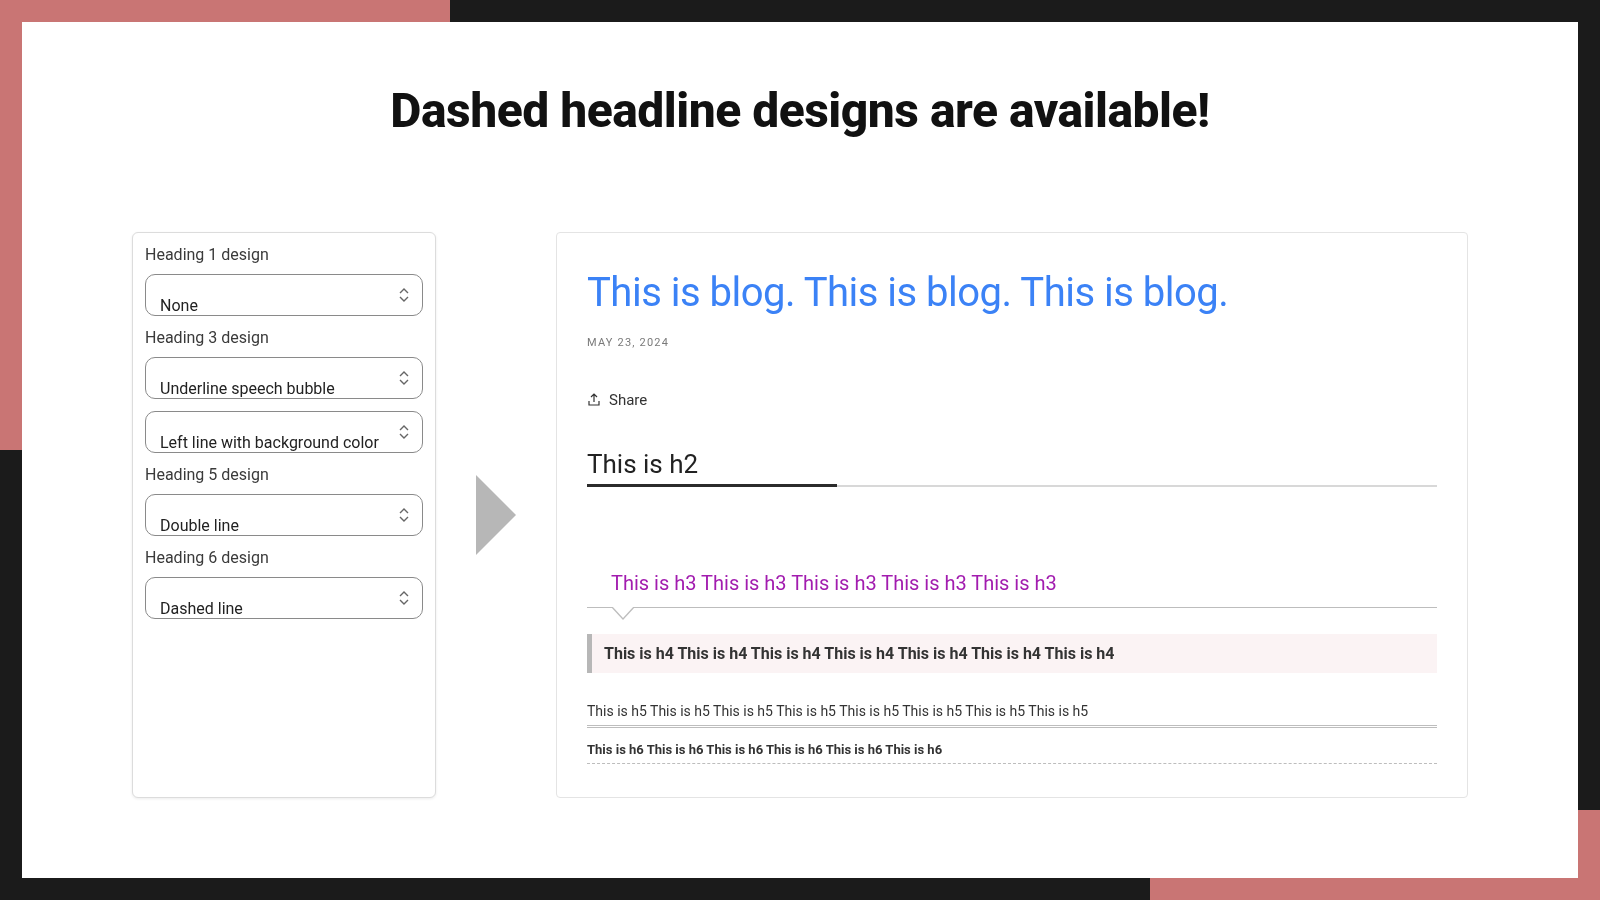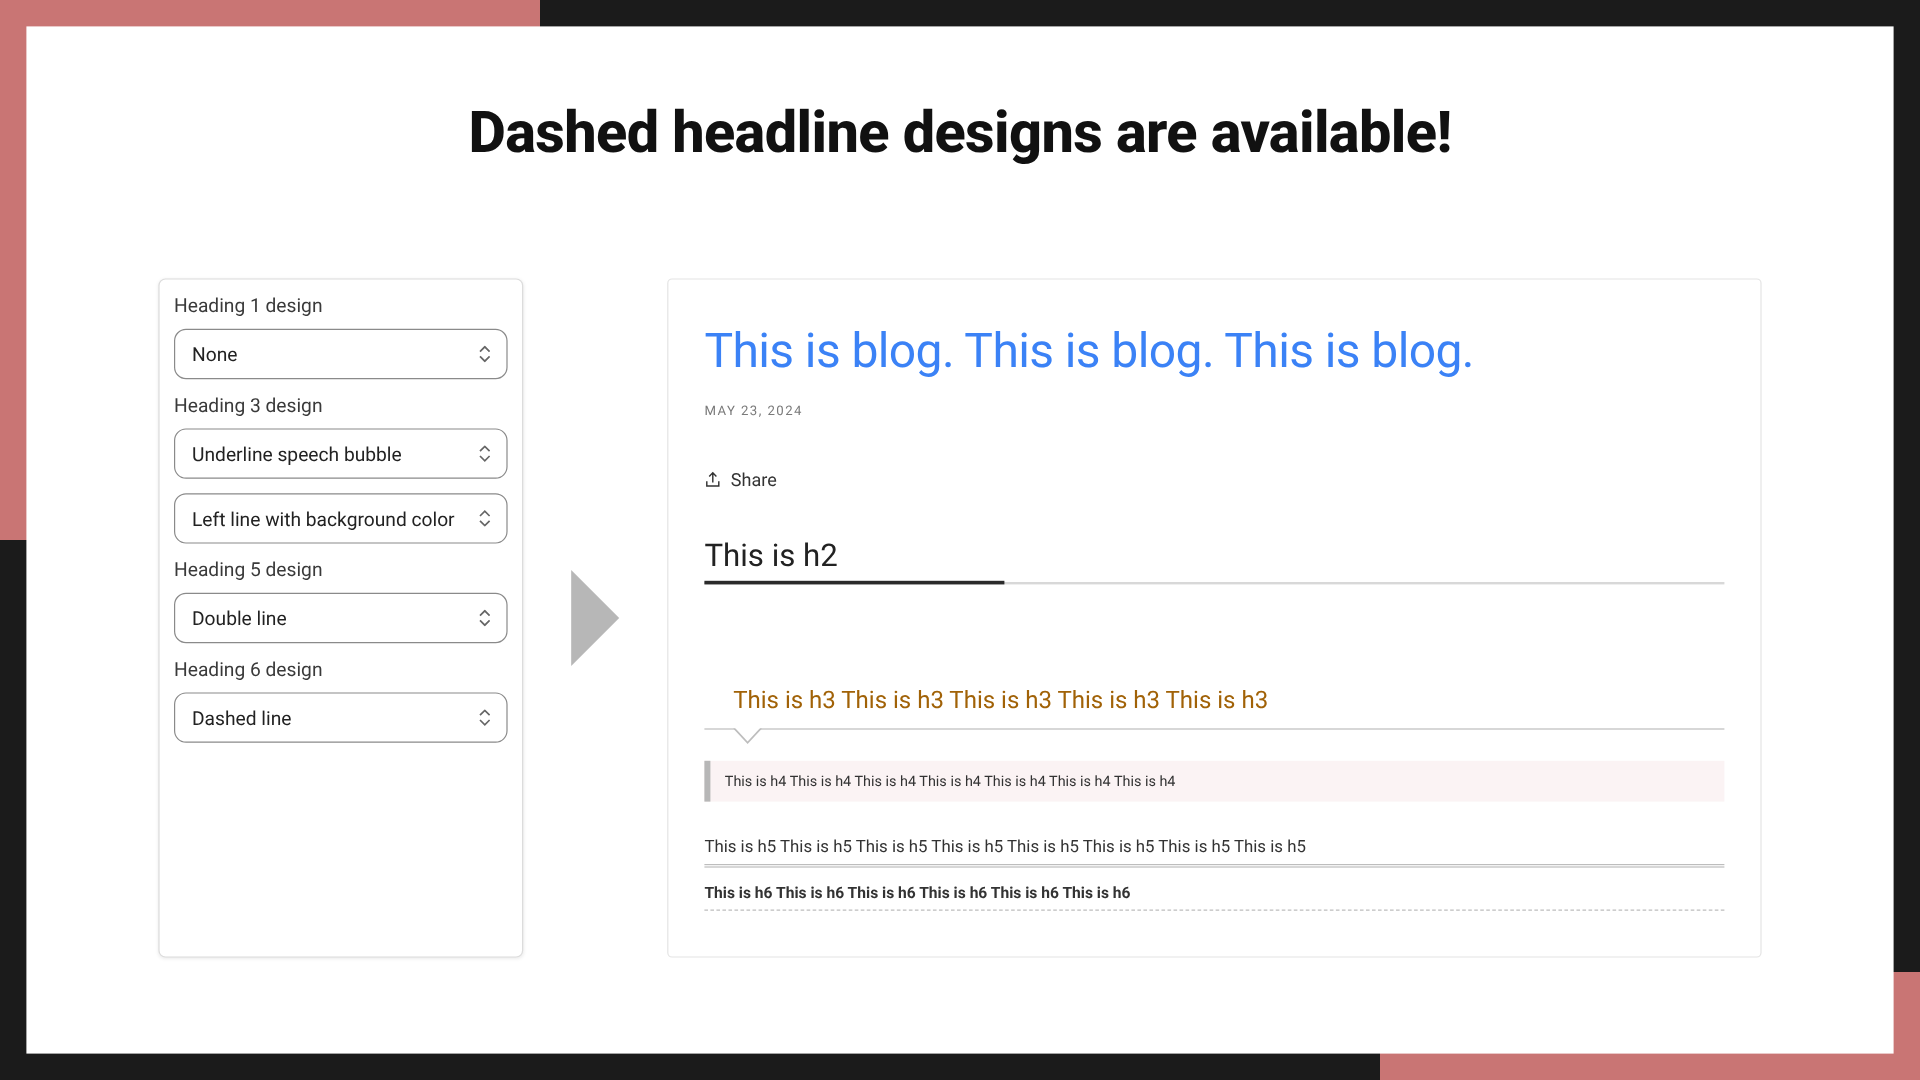--- a/index.html
+++ b/index.html
@@ -73,21 +73,21 @@
     position: relative;
     width: 100%;
     height: 42px;
     border: 1px solid #8a8a8a;
     border-radius: 10px;
     padding: 0 40px 0 14px;
     font-size: 16px;
     color: #222;
     background: #fff;
     display: flex;
-    align-items: center;
+    align-items: flex-end;
     cursor: pointer;
   }
   .select .chev {
     position: absolute;
     right: 10px;
     top: 50%;
     transform: translateY(-50%);
     width: 16px; height: 20px;
     display: flex;
     flex-direction: column;
@@ -167,21 +167,21 @@
     width: 250px;
     height: 3px;
     background: #2b2b2b;
   }
 
   
   .h3wrap { margin-top: 84px; }
   .h3 {
     font-size: 20px;
     font-weight: 400;
-    color: #a16207;
+    color: #a21caf;
     padding: 0 0 12px 24px;
     border-bottom: 1px solid #bdbdbd;
     position: relative;
   }
   .h3 .tail {
     position: absolute;
     left: 24px;
     bottom: -13px;
     width: 0; height: 0;
     border-left: 12px solid transparent;
@@ -197,22 +197,22 @@
     border-right: 11px solid transparent;
     border-top: 12px solid #fff;
   }
 
   
   .h4 {
     margin-top: 26px;
     background: #fbf3f4;
     border-left: 5px solid #b7b7b7;
     padding: 10px 12px;
-    font-size: 12px;
-    font-weight: 400;
+    font-size: 16px;
+    font-weight: 700;
     color: #333;
   }
 
   
   .h5 {
     margin-top: 30px;
     font-size: 14px;
     font-weight: 400;
     color: #333;
     padding-bottom: 6px;

